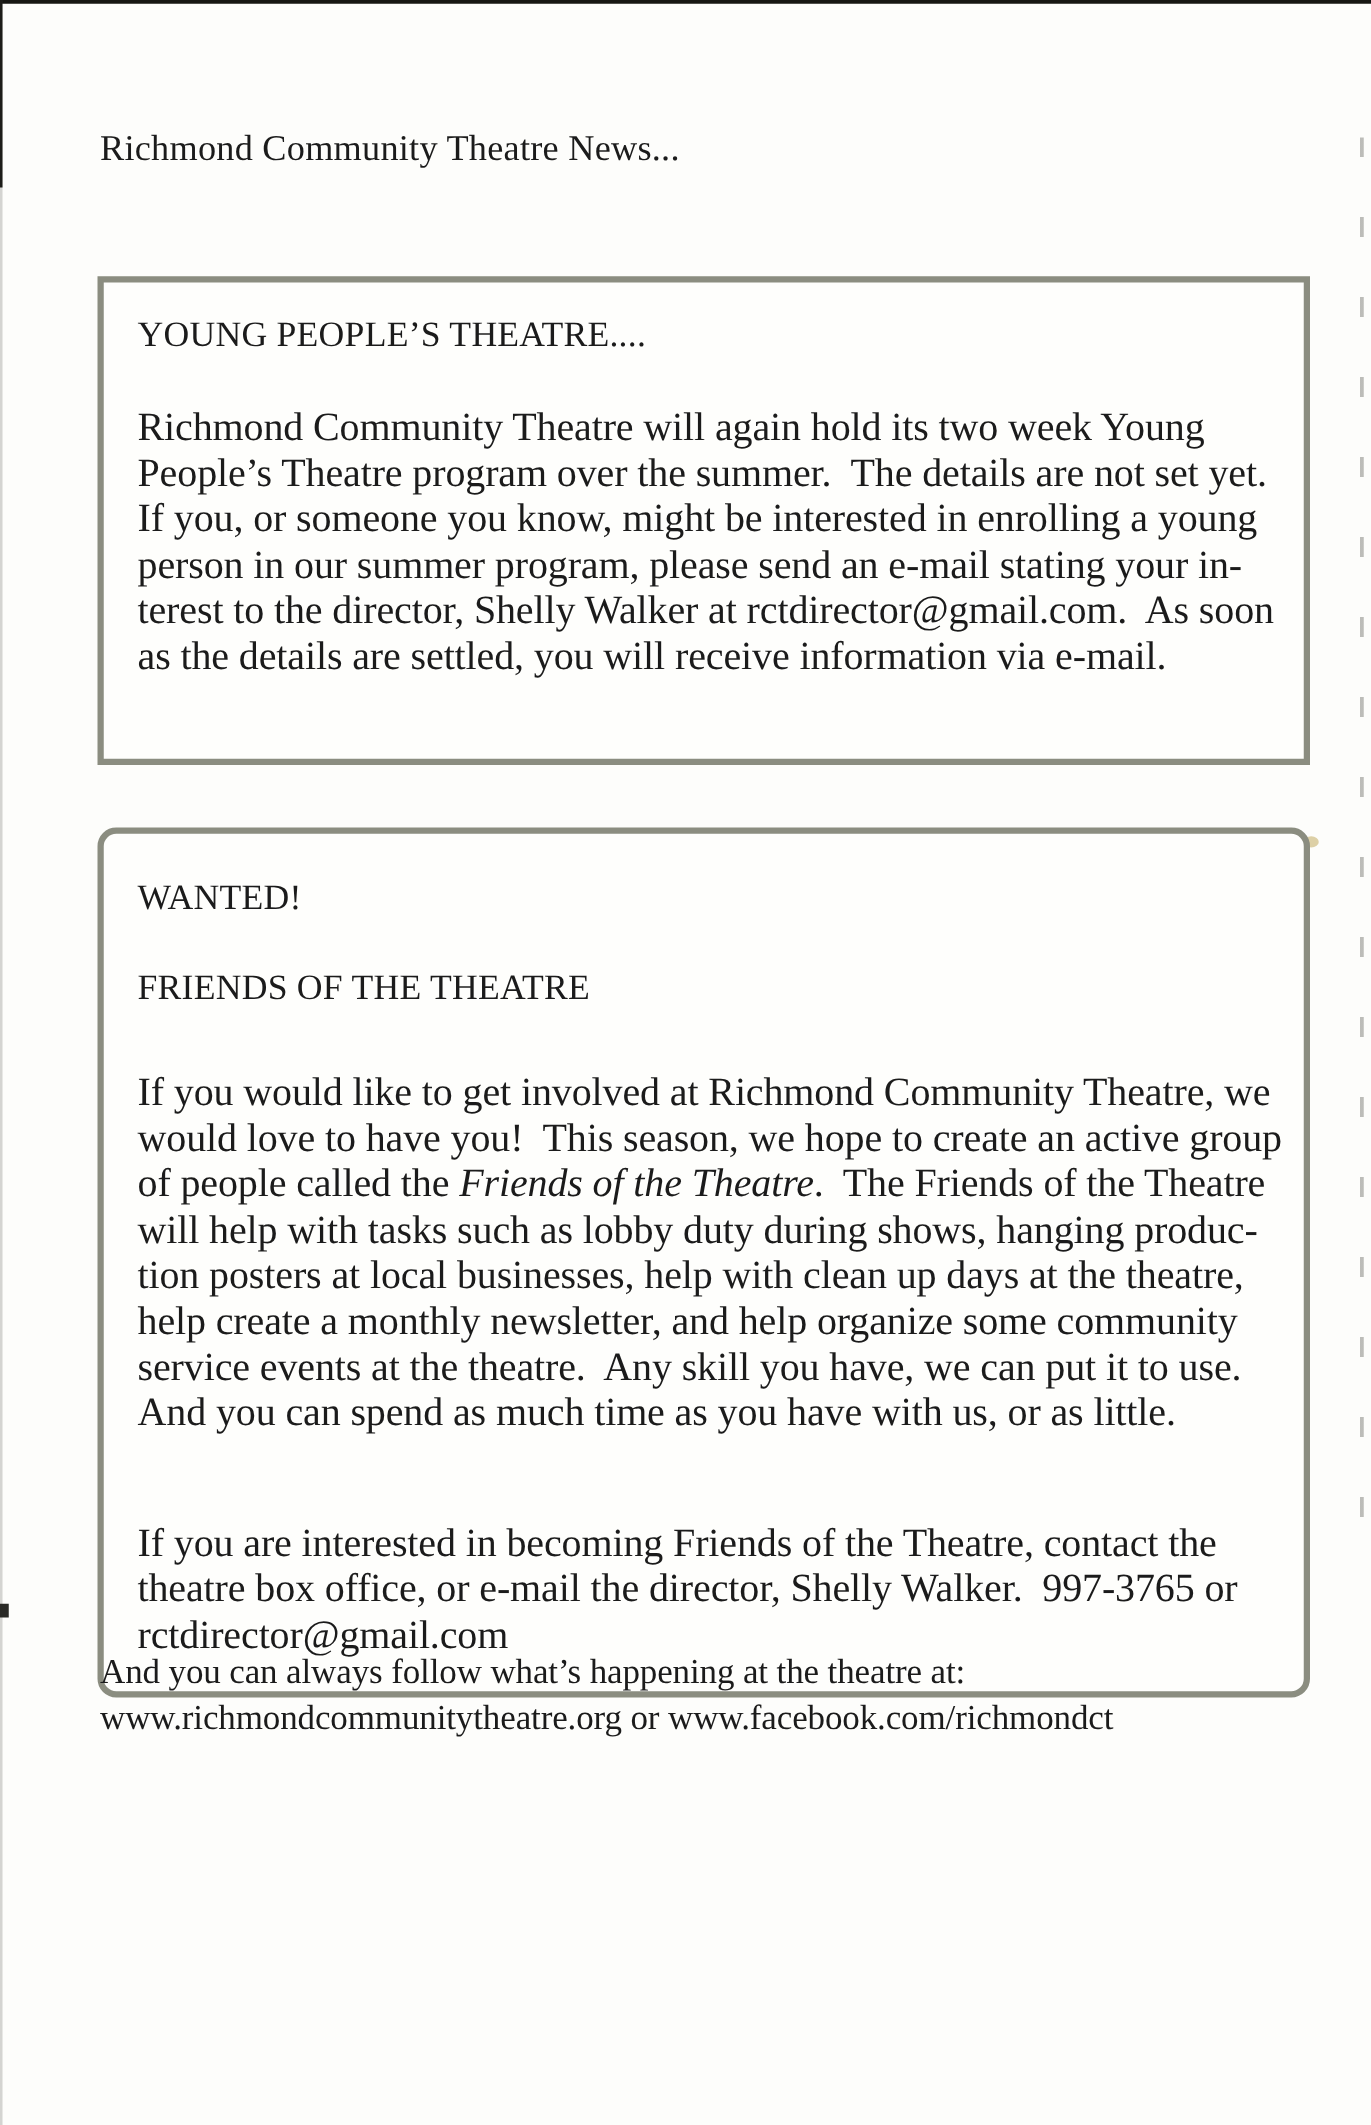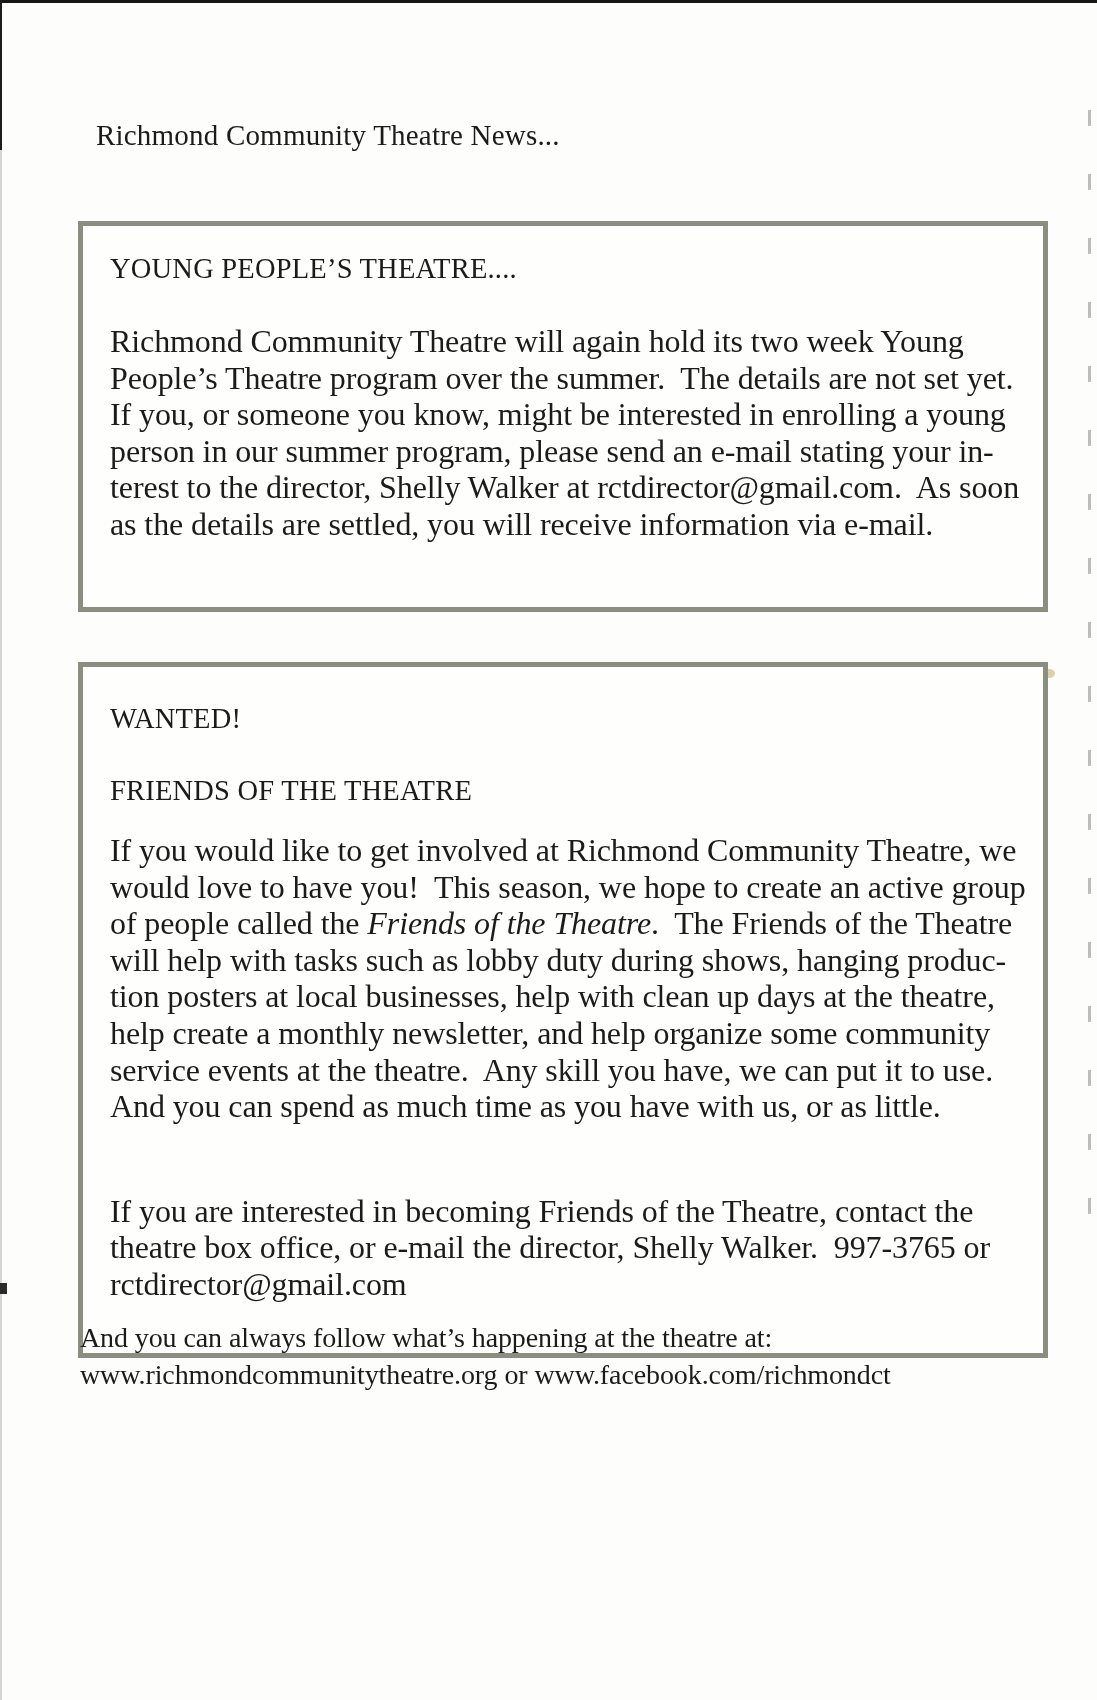--- a/index.html
+++ b/index.html
@@ -48,21 +48,21 @@
     );
   }
   .art-speck {
     position: absolute; left: 1043px; top: 669px;
     width: 12px; height: 9px;
     background: #ddd0a6;
     border-radius: 50%;
   }
   .page-header {
     position: absolute; left: 80px; top: 103px;
-    margin: 16px;
+    margin: 0;
     font-size: 29px;
     font-weight: normal;
     letter-spacing: 0.2px;
   }
   .box {
     position: absolute;
     left: 78px;
     width: 970px;
     box-sizing: border-box;
     border: 5px solid #8b8d80;
@@ -70,37 +70,38 @@
   }
   .box-1 {
     top: 221px;
     height: 391px;
     padding: 24px 14px 16px 27px;
   }
   .box-2 {
     top: 662px;
     height: 696px;
     padding: 33px 14px 0 27px;
+    border-radius: 15px;
   }
   .box-heading {
     margin: 0;
     font-size: 28.5px;
     font-weight: normal;
     line-height: 37px;
     letter-spacing: 0.2px;
   }
   .gap-heading { margin-top: 35px; }
   .body-text {
     margin: 0;
     font-size: 32px;
     line-height: 36.6px;
     letter-spacing: -0.1px;
   }
   .para-1 { margin-top: 36px; }
-  .para-2 { margin-top: 23px; }
+  .para-2 { margin-top: 46px; }
   .para-3 { margin-top: 68px; }
   .footer-text {
     position: absolute; left: 80px; top: 1320px;
     width: 990px;
     margin: 0;
     font-size: 28px;
     line-height: 36.6px;
     letter-spacing: -0.1px;
   }
 </style>

